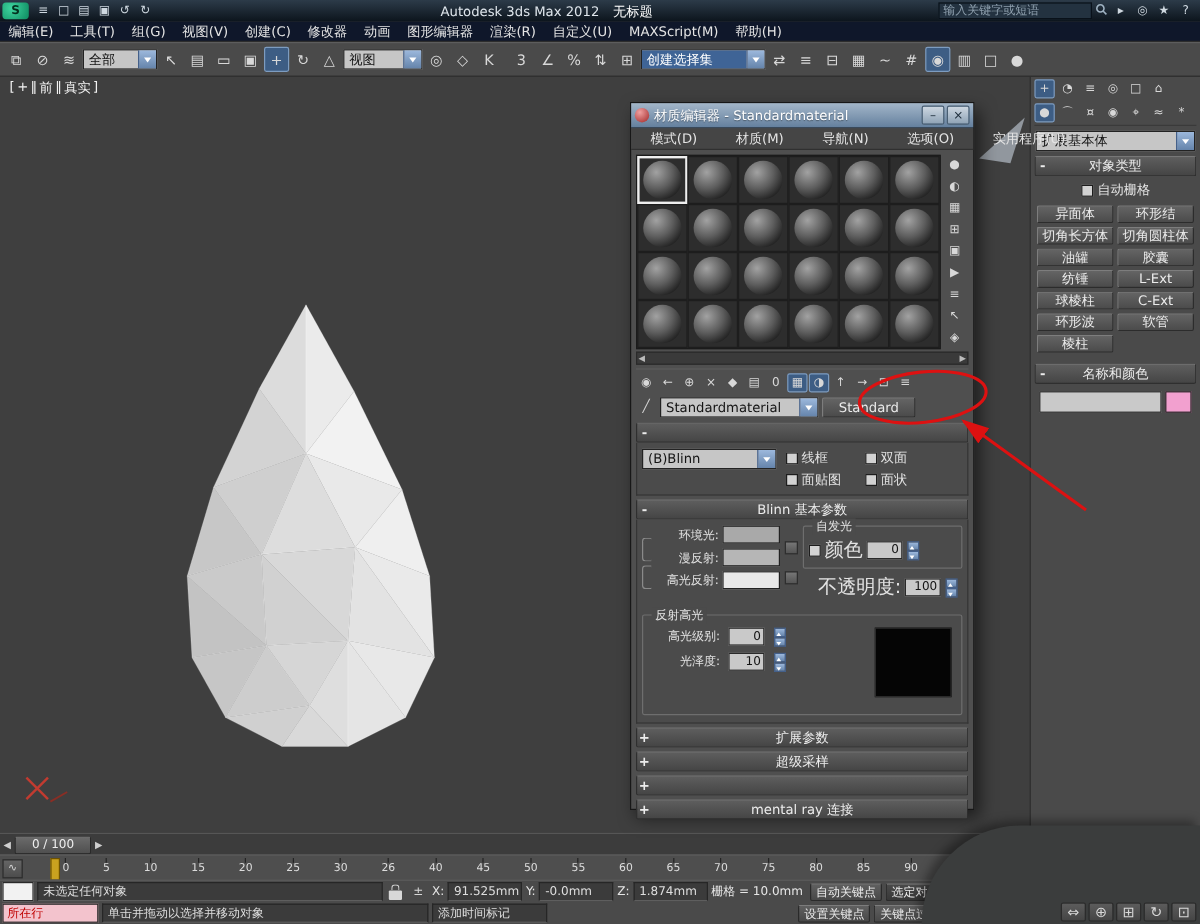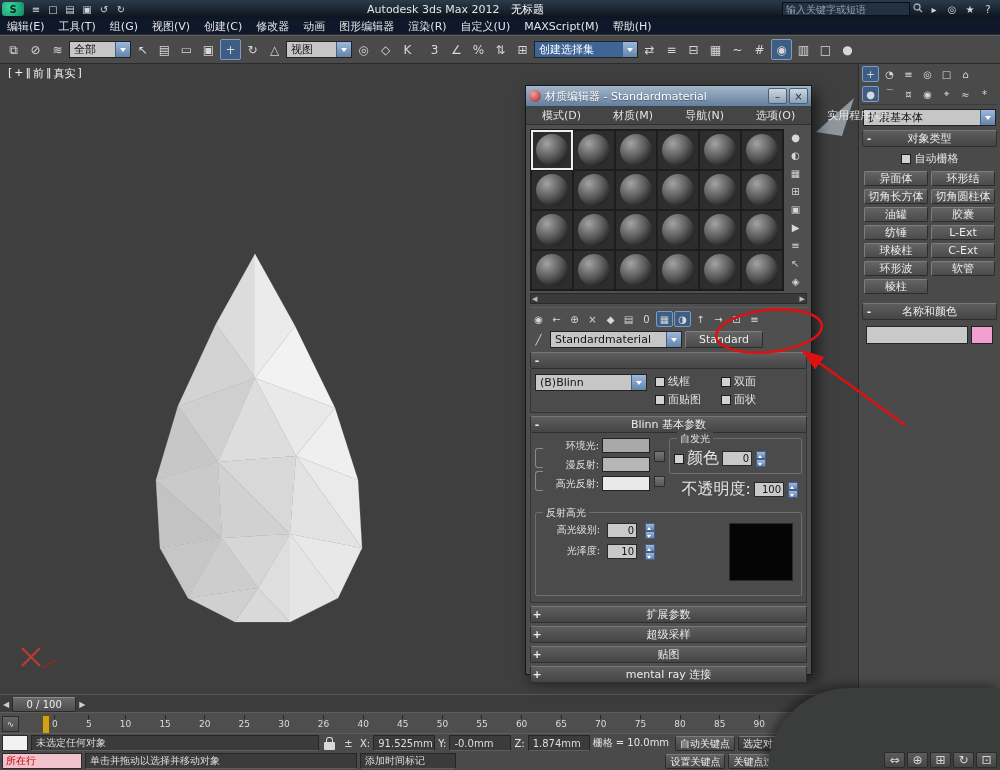--- a/index.html
+++ b/index.html
@@ -635,21 +635,20 @@
       <div class="rollout-h">
           <span class="pm">+</span>
           <span class="t">扩展参数</span>
         </div>
           <div class="rollout-h">
           <span class="pm">+</span>
           <span class="t">超级采样</span>
         </div>
           <div class="rollout-h">
           <span class="pm">+</span>
-          <span class="t">贴图</span>
         </div>
           <div class="rollout-h">
           <span class="pm">+</span>
           <span class="t">mental ray 连接</span>
         </div>
         </div>
     </div>
   </div>
 
   <div class="timeline">

